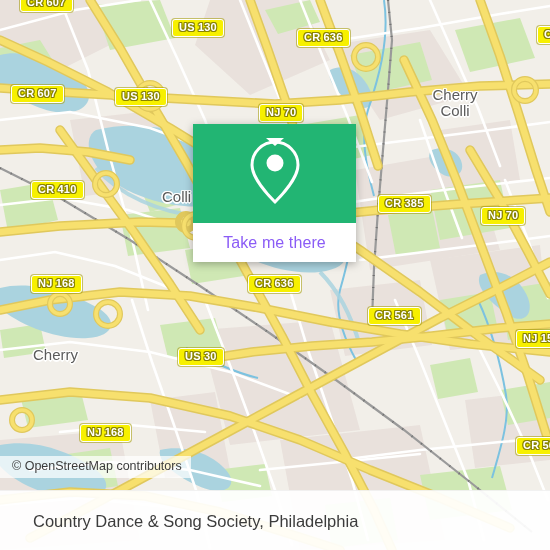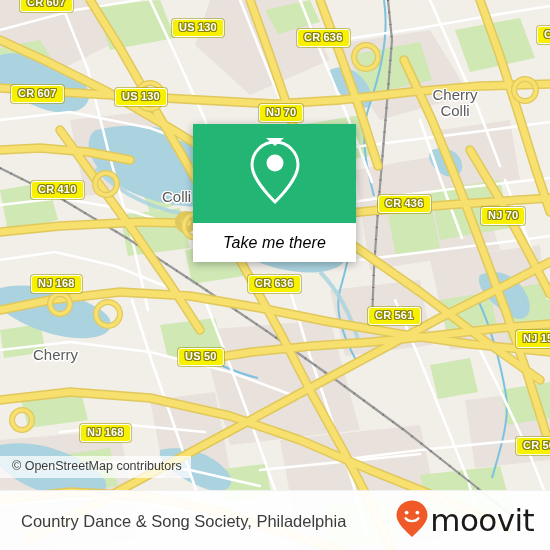--- a/index.html
+++ b/index.html
@@ -68,24 +68,23 @@
     background: #22b573;
     height: 99px;
     display: flex; align-items: center; justify-content: center;
   }
   #popup-white {
     background: #ffffff;
     height: 39px;
     display: flex; align-items: center; justify-content: center;
   }
   #popup-label {
-    color: #000000;
+    color: #8b5cf6;
     font-size: 16px;
     letter-spacing: .1px;
-    font-style: italic;
   }
   #popup-tail {
     position: absolute;
     left: 50%; top: 138px;
     width: 0; height: 0;
     margin-left: -9px;
     border-left: 9px solid transparent;
     border-right: 9px solid transparent;
     border-top: 8px solid #ffffff;
   }
@@ -103,20 +102,21 @@
   }
 
   
   #bottom-bar {
     position: absolute;
     left: 0; top: 490px;
     width: 550px; height: 60px;
     background: rgba(255,255,255,.93);
     display: flex; align-items: center;
     border-top: 1px solid rgba(0,0,0,.05);
+    padding-left: 12px;
   }
   #place-title {
     margin-left: 21px;
     color: #3c3c3c;
     font-size: 16.5px;
     line-height: 20px;
     white-space: nowrap;
     flex: 1 1 auto;
   }
   #moovit-logo {
@@ -333,27 +333,27 @@
     </div>
 
     <div class="shield" style="left:20px;  top:-6px;">CR 607</div>
     <div class="shield" style="left:172px; top:19px;">US 130</div>
     <div class="shield" style="left:297px; top:29px;">CR 636</div>
     <div class="shield" style="left:11px;  top:85px;">CR 607</div>
     <div class="shield" style="left:115px; top:88px;">US 130</div>
     <div class="shield" style="left:259px; top:104px;">NJ 70</div>
     <div class="shield" style="left:537px; top:26px;">CR 636</div>
     <div class="shield" style="left:31px;  top:181px;">CR 410</div>
-    <div class="shield" style="left:378px; top:195px;">CR 436</div>
+    <div class="shield" style="left:378px; top:195px;">CR 385</div>
     <div class="shield" style="left:481px; top:207px;">NJ 70</div>
     <div class="shield" style="left:31px;  top:275px;">NJ 168</div>
     <div class="shield" style="left:248px; top:275px;">CR 636</div>
     <div class="shield" style="left:368px; top:307px;">CR 561</div>
     <div class="shield" style="left:516px; top:330px;">NJ 154</div>
-    <div class="shield" style="left:178px; top:348px;">US 50</div>
+    <div class="shield" style="left:178px; top:348px;">US 30</div>
     <div class="shield" style="left:80px;  top:424px;">NJ 168</div>
     <div class="shield" style="left:516px; top:437px;">CR 561</div>
   </div>
 
   <div id="popup">
     <div id="popup-green">
       <span>
         <svg width="52" height="66" viewBox="0 0 52 66" xmlns="http://www.w3.org/2000/svg">
           <path d="M26 3 C13.3 3 3 13.3 3 26 C3 38 18 55 26 63 C34 55 49 38 49 26 C49 13.3 38.7 3 26 3 Z" fill="none" stroke="#ffffff" stroke-width="3"></path>
           <circle cx="26" cy="24" r="8.5" fill="#ffffff"></circle>
@@ -363,26 +363,15 @@
     <div id="popup-white">
       <span id="popup-label">Take me there</span>
     </div>
   </div>
   <div id="popup-tail"></div>
 
   <div id="osm-attrib">© OpenStreetMap contributors</div>
 
   <div id="bottom-bar">
     <div id="place-title">Country Dance &amp; Song Society, Philadelphia</div>
-    <div id="moovit-logo">
-      <span id="moovit-pin">
-        <svg width="34" height="40" viewBox="0 0 34 40" xmlns="http://www.w3.org/2000/svg">
-          <path d="M17 1.5 C8.2 1.5 1.5 8.2 1.5 16.5 C1.5 24.5 12 33 17 38 C22 33 32.5 24.5 32.5 16.5 C32.5 8.2 25.8 1.5 17 1.5 Z" fill="#f05a28"></path>
-          <circle cx="11.6" cy="13.6" r="1.9" fill="#ffffff"></circle>
-          <circle cx="22.4" cy="13.6" r="1.9" fill="#ffffff"></circle>
-          <path d="M10.5 19.2 C13 23.2 21 23.2 23.5 19.2" fill="none" stroke="#ffffff" stroke-width="2.3" stroke-linecap="round"></path>
-        </svg>
-      </span>
-      <span id="moovit-word">moovit</span>
-    </div>
   </div>
 
 </div>
 
 </body></html>

